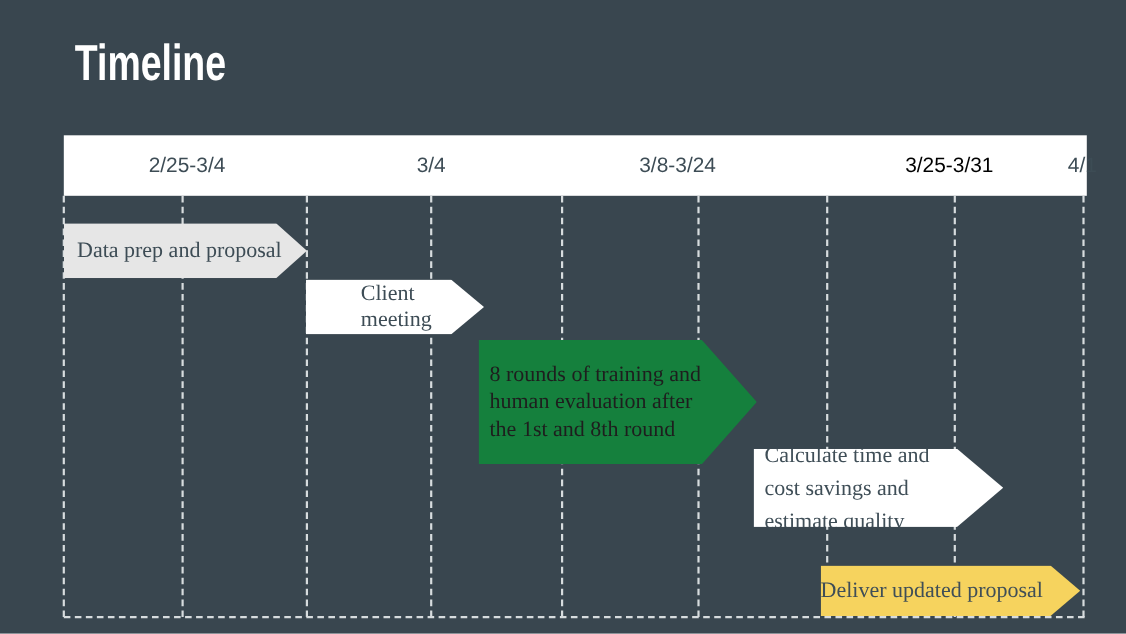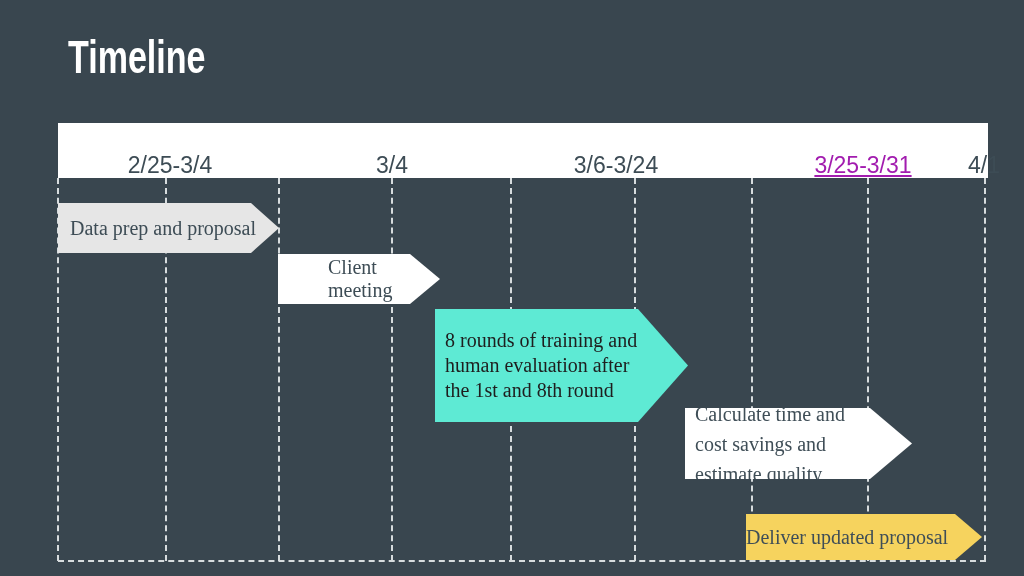--- a/index.html
+++ b/index.html
@@ -30,24 +30,24 @@
     position: absolute;
     left: 58px;
     top: 123px;
     width: 930px;
     height: 55px;
     background: #FFFFFF;
   }
 
   .date-label {
     position: absolute;
-    top: 15px;
+    top: 0;
     height: 55px;
     line-height: 55px;
-    font-size: 23px;
+    font-size: 19px;
     color: #3D4C55;
     transform: translateX(-50%);
     white-space: nowrap;
   }
   .d1 { left: 112px; }
   .d2 { left: 334px; }
   .d3 { left: 558px; }
   .d4 { left: 805px; }
   .d5 { left: 926px; }
 
@@ -122,22 +122,22 @@
 </head>
 <body>
 
 <div class="slide" style="background-color: rgb(57, 70, 79);">
 
   <div class="slide-title" style="color: rgb(255, 255, 255);">Timeline</div>
 
   <div class="header-bar" style="background-color: rgb(255, 255, 255);">
     <span class="date-label d1" style="color: rgb(61, 76, 85);">2/25-3/4</span>
     <span class="date-label d2" style="color: rgb(61, 76, 85);">3/4</span>
-    <span class="date-label d3" style="color: rgb(61, 76, 85);">3/6-3/24</span>
-    <span class="date-label d4" style="color: #a21caf; text-decoration: underline;">3/25-3/31</span>
+    <span class="date-label d3" style="color: rgb(61, 76, 85);">3/8-3/24</span>
+    <span class="date-label d4" style="color: #000000;">3/25-3/31</span>
     <span class="date-label d5" style="color: rgb(61, 76, 85);">4/1</span>
   </div>
 
   <div class="vline v1"></div>
   <div class="vline v2"></div>
   <div class="vline v3"></div>
   <div class="vline v4"></div>
   <div class="vline v5"></div>
   <div class="vline v6"></div>
   <div class="vline v7"></div>
@@ -146,21 +146,21 @@
   <div class="hline"></div>
 
   <div class="task t1" style="background-color: rgb(230, 230, 230); color: rgb(61, 76, 85);">
     <span class="task-label">Data prep and proposal</span>
   </div>
 
   <div class="task t2" style="background-color: rgb(255, 255, 255); color: rgb(61, 76, 85);">
     <span class="task-label">Client meeting</span>
   </div>
 
-  <div class="task t3" style="background-color: #5eead4; color: rgb(30, 30, 30);">
+  <div class="task t3" style="background-color: #15803d; color: rgb(30, 30, 30);">
     <span class="task-label">8 rounds of training and
 human evaluation after
 the 1st and 8th round</span>
   </div>
 
   <div class="task t4" style="background-color: rgb(255, 255, 255); color: rgb(63, 78, 87);">
     <span class="task-label">Calculate time and
 cost savings and
 estimate quality</span>
   </div>

